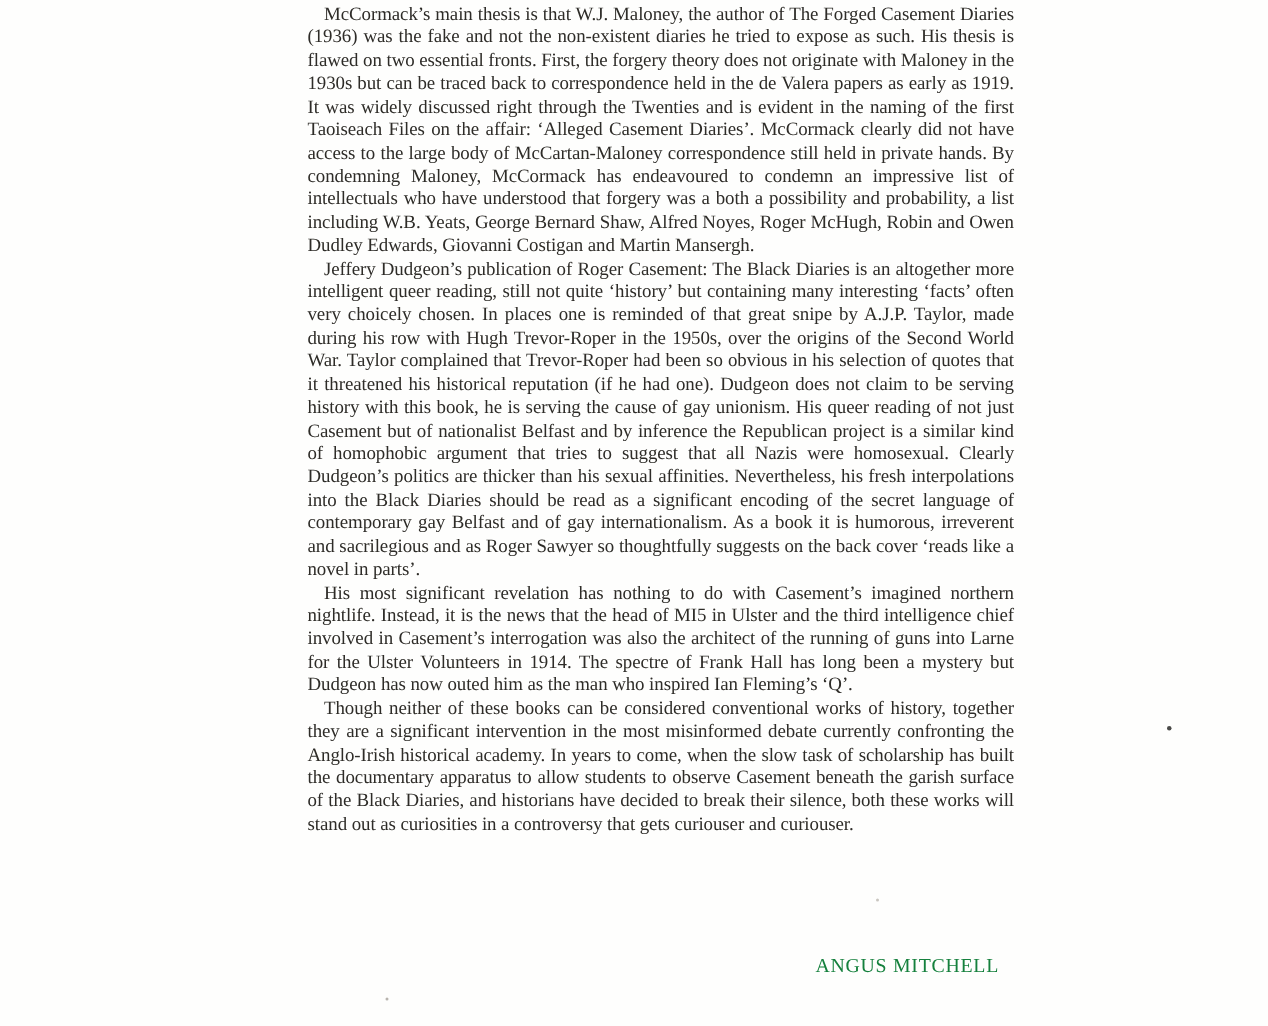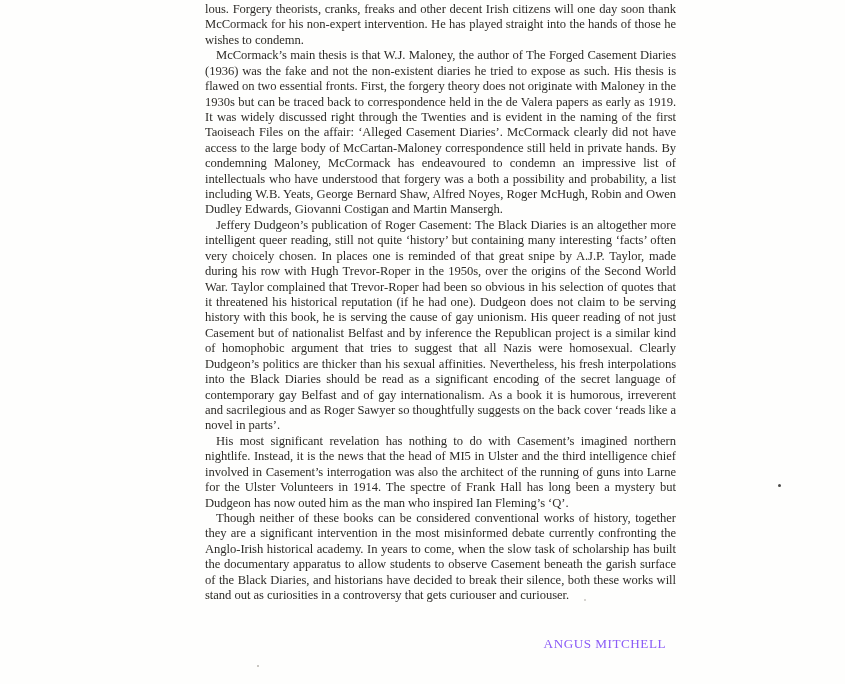--- a/index.html
+++ b/index.html
@@ -38,41 +38,40 @@
   }
   .para.indent {
     text-indent: 11px;
   }
   .it {
   }
   .signature {
     position: absolute;
     top: 636px;
     right: 179px;
-    color: #8b5cf6;
+    color: #15803d;
     font-size: 13.2px;
     letter-spacing: 0.5px;
     text-align: center;
   }
   .speck {
     position: absolute;
     border-radius: 50%;
   }
   .speck-1 { left: 778px; top: 484px; width: 3px; height: 3px; background: #4a4a48; }
   .speck-2 { left: 584px; top: 599px; width: 2px; height: 2px; background: #c9c6c0; }
   .speck-3 { left: 257px; top: 665px; width: 2px; height: 2px; background: #b8b4ae; }
 </style>
 </head>
 <body>
 
 <div class="page">
 
   <div class="text-column">
 
-    <p class="para"><span>lous. Forgery theorists, cranks, freaks and other decent Irish citizens will one day soon thank McCormack for his non-expert intervention. He has played straight into the hands of those he wishes to condemn.</span></p>
 
     <p class="para indent"><span>McCormack’s main thesis is that W.J. Maloney, the author of </span><span class="it">The Forged Casement Diaries</span><span> (1936) was the fake and not the non-existent diaries he tried to expose as such. His thesis is flawed on two essential fronts. First, the forgery theory does not originate with Maloney in the 1930s but can be traced back to correspondence held in the de Valera papers as early as 1919. It was widely discussed right through the Twenties and is evident in the naming of the first Taoiseach Files on the affair: ‘Alleged Casement Diaries’. McCormack clearly did not have access to the large body of McCartan-Maloney correspondence still held in private hands. By condemning Maloney, McCormack has endeavoured to condemn an impressive list of intellectuals who have understood that forgery was a both a possibility and probability, a list including W.B. Yeats, George Bernard Shaw, Alfred Noyes, Roger McHugh, Robin and Owen Dudley Edwards, Giovanni Costigan and Martin Mansergh.</span></p>
 
     <p class="para indent"><span>Jeffery Dudgeon’s publication of </span><span class="it">Roger Casement: The Black Diaries</span><span> is an altogether more intelligent queer reading, still not quite ‘history’ but containing many interesting ‘facts’ often very choicely chosen. In places one is reminded of that great snipe by A.J.P. Taylor, made during his row with Hugh Trevor-Roper in the 1950s, over the origins of the Second World War. Taylor complained that Trevor-Roper had been so obvious in his selection of quotes that it threatened his historical reputation (if he had one). Dudgeon does not claim to be serving history with this book, he is serving the cause of gay unionism. His queer reading of not just Casement but of nationalist Belfast and by inference the Republican project is a similar kind of homophobic argument that tries to suggest that all Nazis were homosexual. Clearly Dudgeon’s politics are thicker than his sexual affinities. Nevertheless, his fresh interpolations into the Black Diaries should be read as a significant encoding of the secret language of contemporary gay Belfast and of gay internationalism. As a book it is humorous, irreverent and sacrilegious and as Roger Sawyer so thoughtfully suggests on the back cover ‘reads like a novel in parts’.</span></p>
 
     <p class="para indent"><span>His most significant revelation has nothing to do with Casement’s imagined northern nightlife. Instead, it is the news that the head of MI5 in Ulster and the third intelligence chief involved in Casement’s interrogation was also the architect of the running of guns into Larne for the Ulster Volunteers in 1914. The spectre of Frank Hall has long been a mystery but Dudgeon has now outed him as the man who inspired Ian Fleming’s ‘Q’.</span></p>
 
     <p class="para indent"><span>Though neither of these books can be considered conventional works of history, together they are a significant intervention in the most misinformed debate currently confronting the Anglo-Irish historical academy. In years to come, when the slow task of scholarship has built the documentary apparatus to allow students to observe Casement beneath the garish surface of the Black Diaries, and historians have decided to break their silence, both these works will stand out as curiosities in a controversy that gets curiouser and curiouser.</span></p>
 
   </div>

